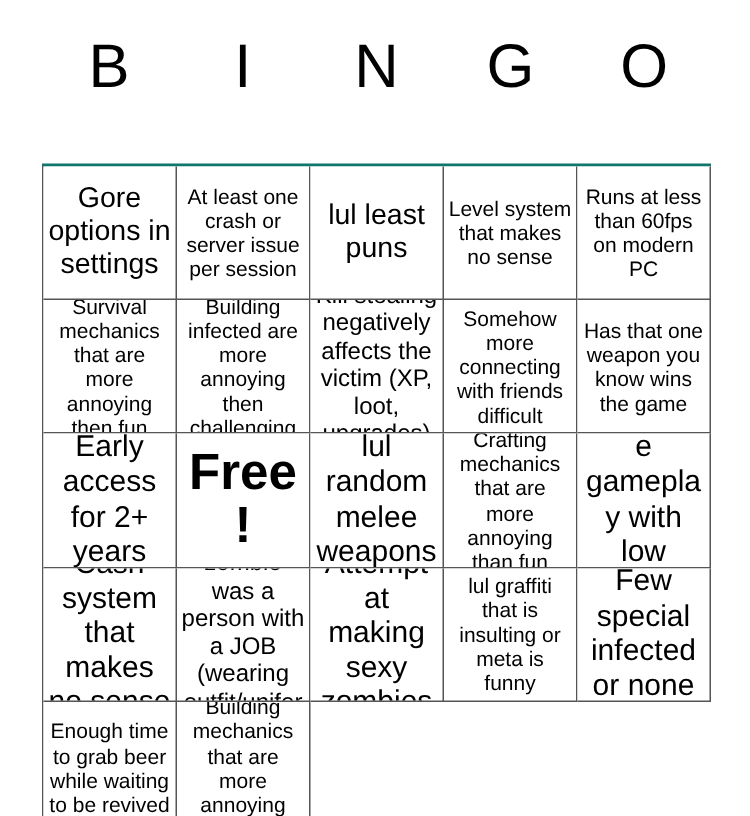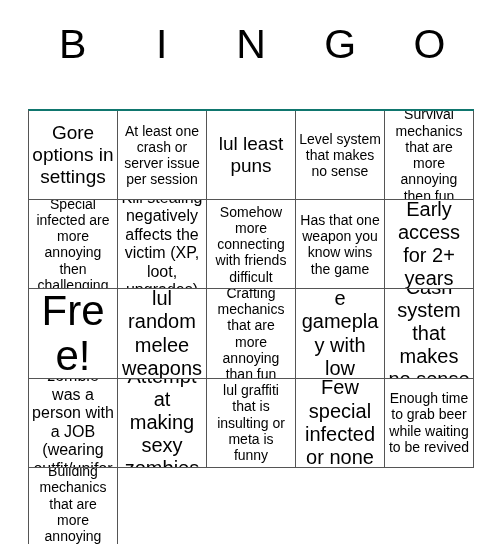--- a/index.html
+++ b/index.html
@@ -71,21 +71,21 @@
   .cell .cell-text {
     display: block;
     width: 100%;
     color: #000000;
     line-height: 1.16;
     word-wrap: break-word;
     overflow-wrap: break-word;
     white-space: normal;
   }
   
-  .sz-xl .cell-text { font-size: 42px; line-height: 1.05; }
+  .sz-xl .cell-text { font-size: 34px; line-height: 1.05; font-weight: bold; }
   .sz-lg .cell-text { font-size: 19px; }
   .sz-md .cell-text { font-size: 20px; }
   .sz-sm .cell-text { font-size: 14px; }
   .sz-xs .cell-text { font-size: 16px; }
 </style>
 </head>
 <body>
 
 <div id="card-root">
 
@@ -106,24 +106,27 @@
         <span class="cell-text">At least one crash or server issue per session</span>
       </div>
     <div class="cell sz-lg">
         <span class="cell-text">lul least puns</span>
       </div>
     <div class="cell sz-sm">
         <span class="cell-text">Level system that makes no sense</span>
       </div>
 
     <div class="cell sz-sm">
+        <span class="cell-text">Runs at less than 60fps on modern PC</span>
+      </div>
+    <div class="cell sz-sm">
         <span class="cell-text">Survival mechanics that are more annoying then fun</span>
       </div>
     <div class="cell sz-sm">
-        <span class="cell-text">Special infected are more annoying then challenging</span>
+        <span class="cell-text">Building infected are more annoying then challenging</span>
       </div>
     <div class="cell sz-xs">
         <span class="cell-text">Kill stealing negatively affects the victim (XP, loot, upgrades)</span>
       </div>
     <div class="cell sz-sm">
         <span class="cell-text">Somehow more connecting with friends difficult</span>
       </div>
 
     <div class="cell sz-sm">
         <span class="cell-text">Has that one weapon you know wins the game</span>

